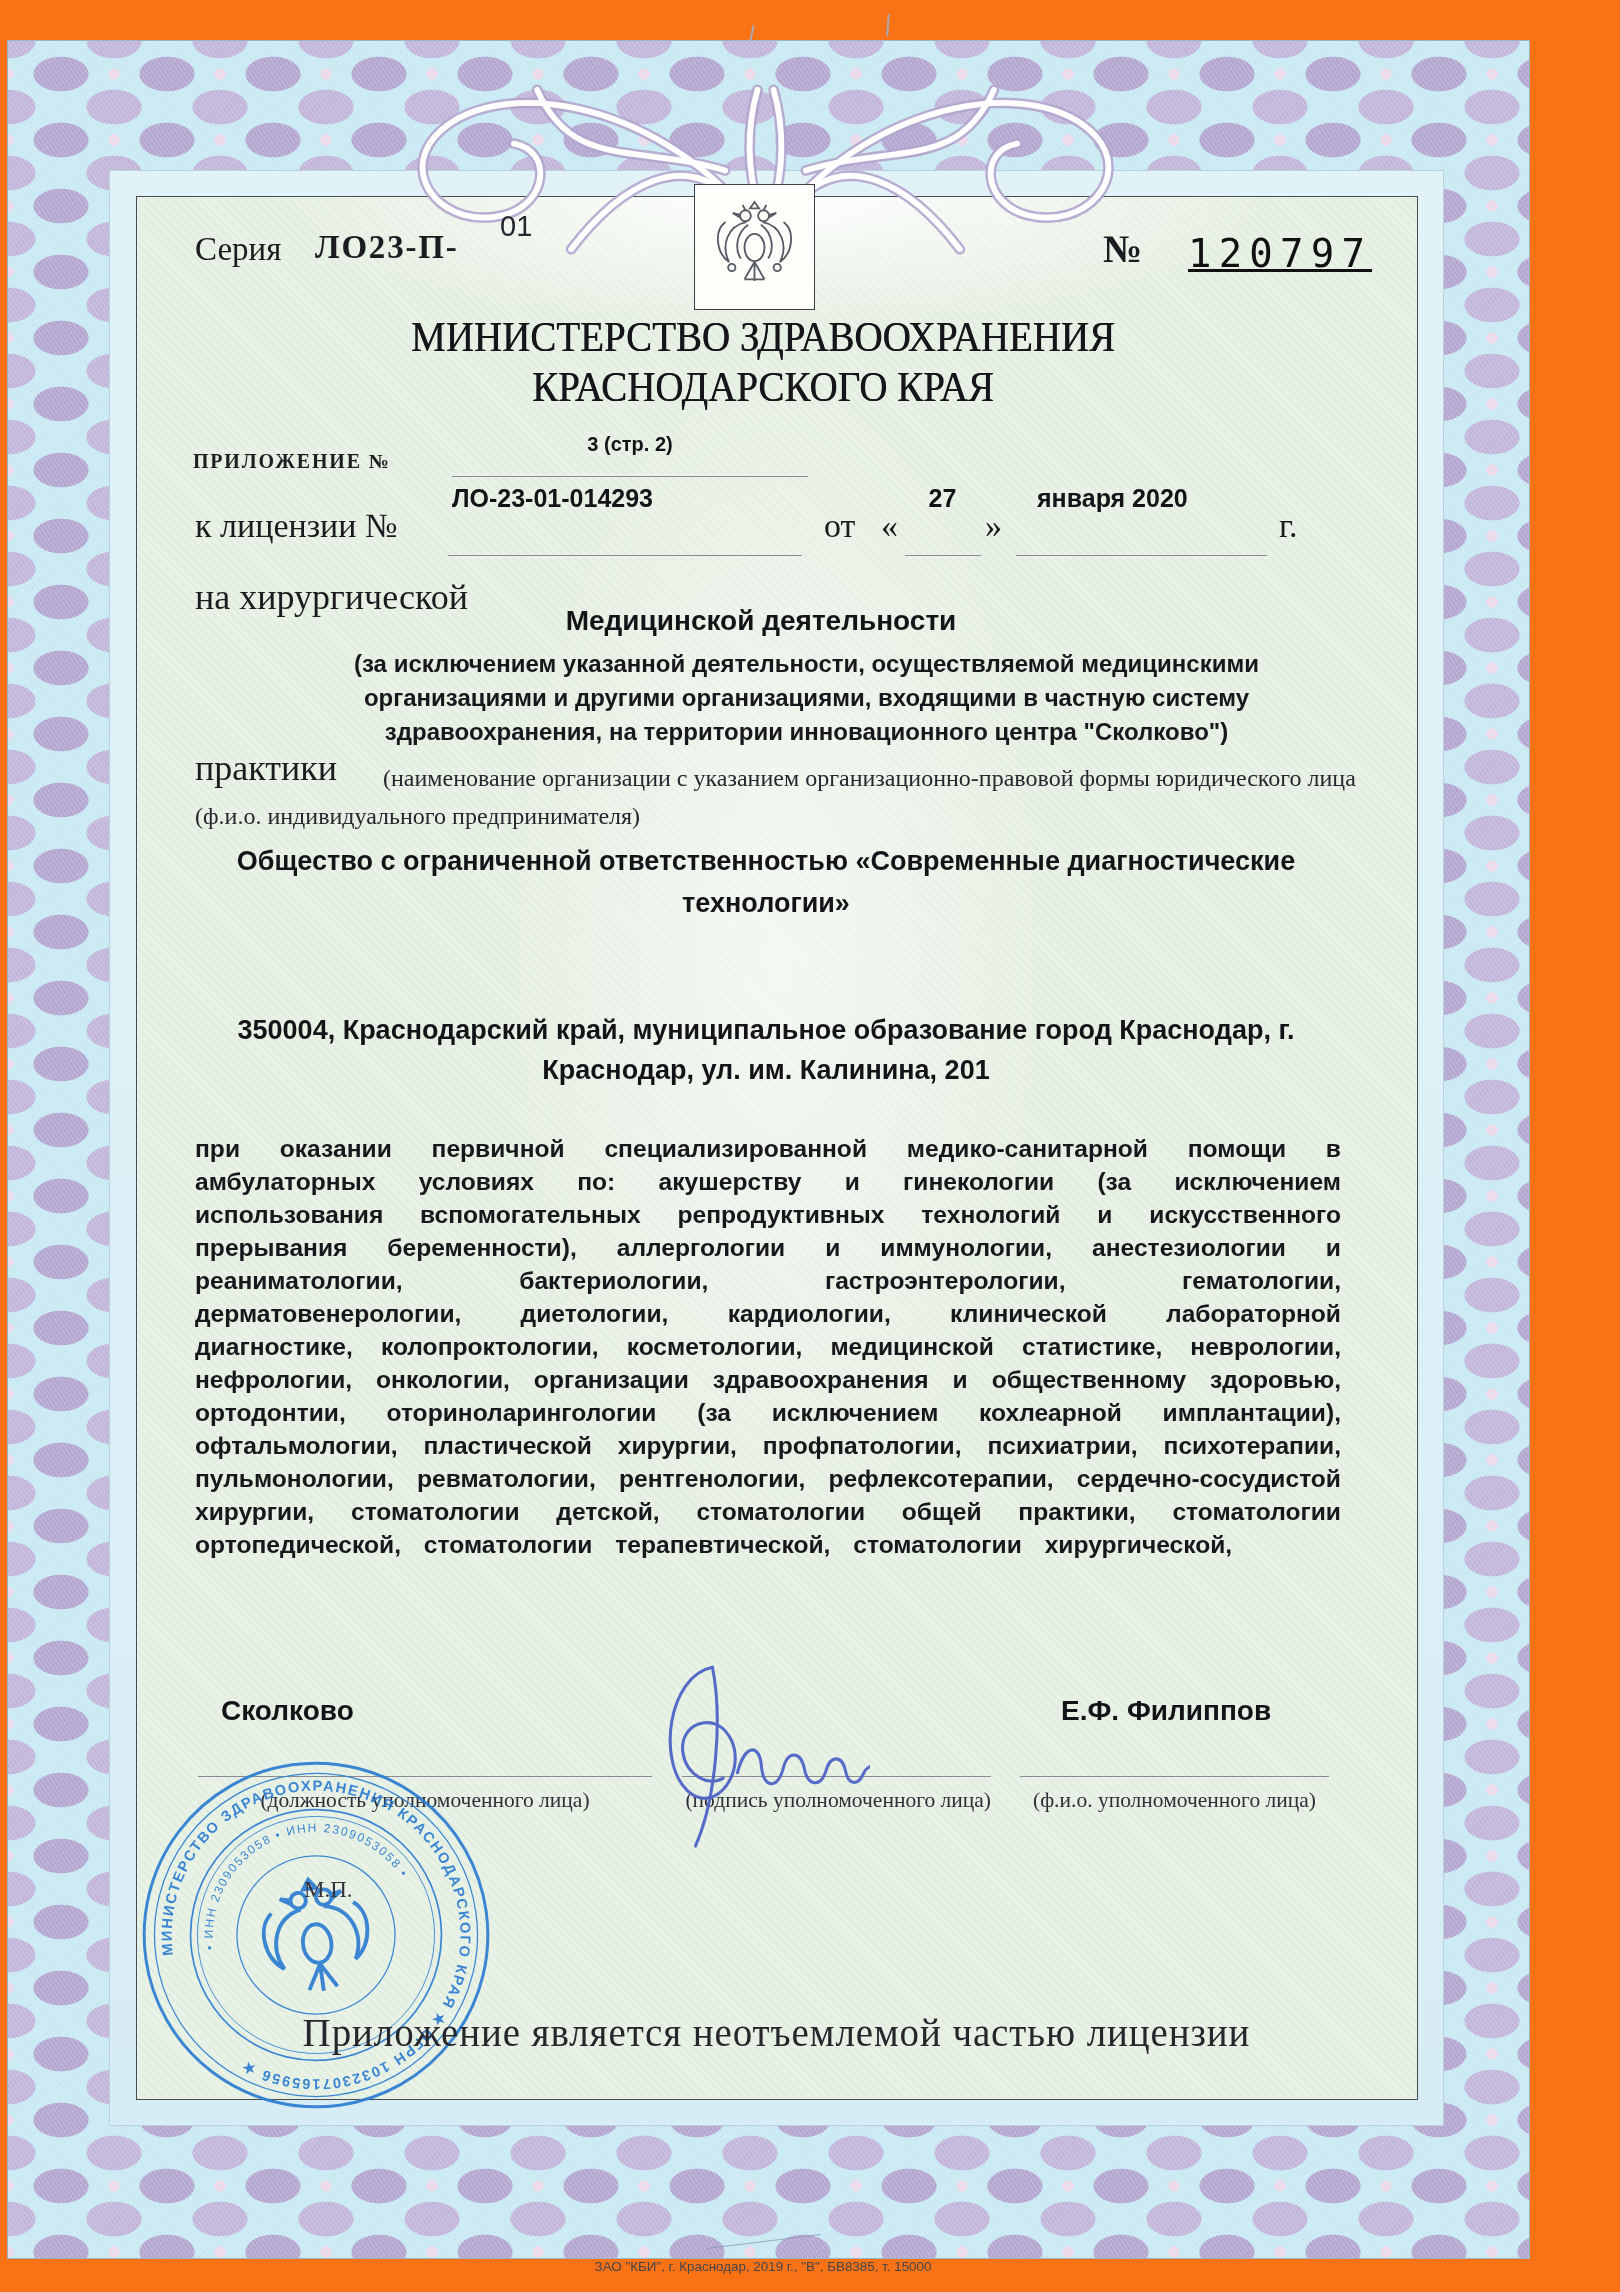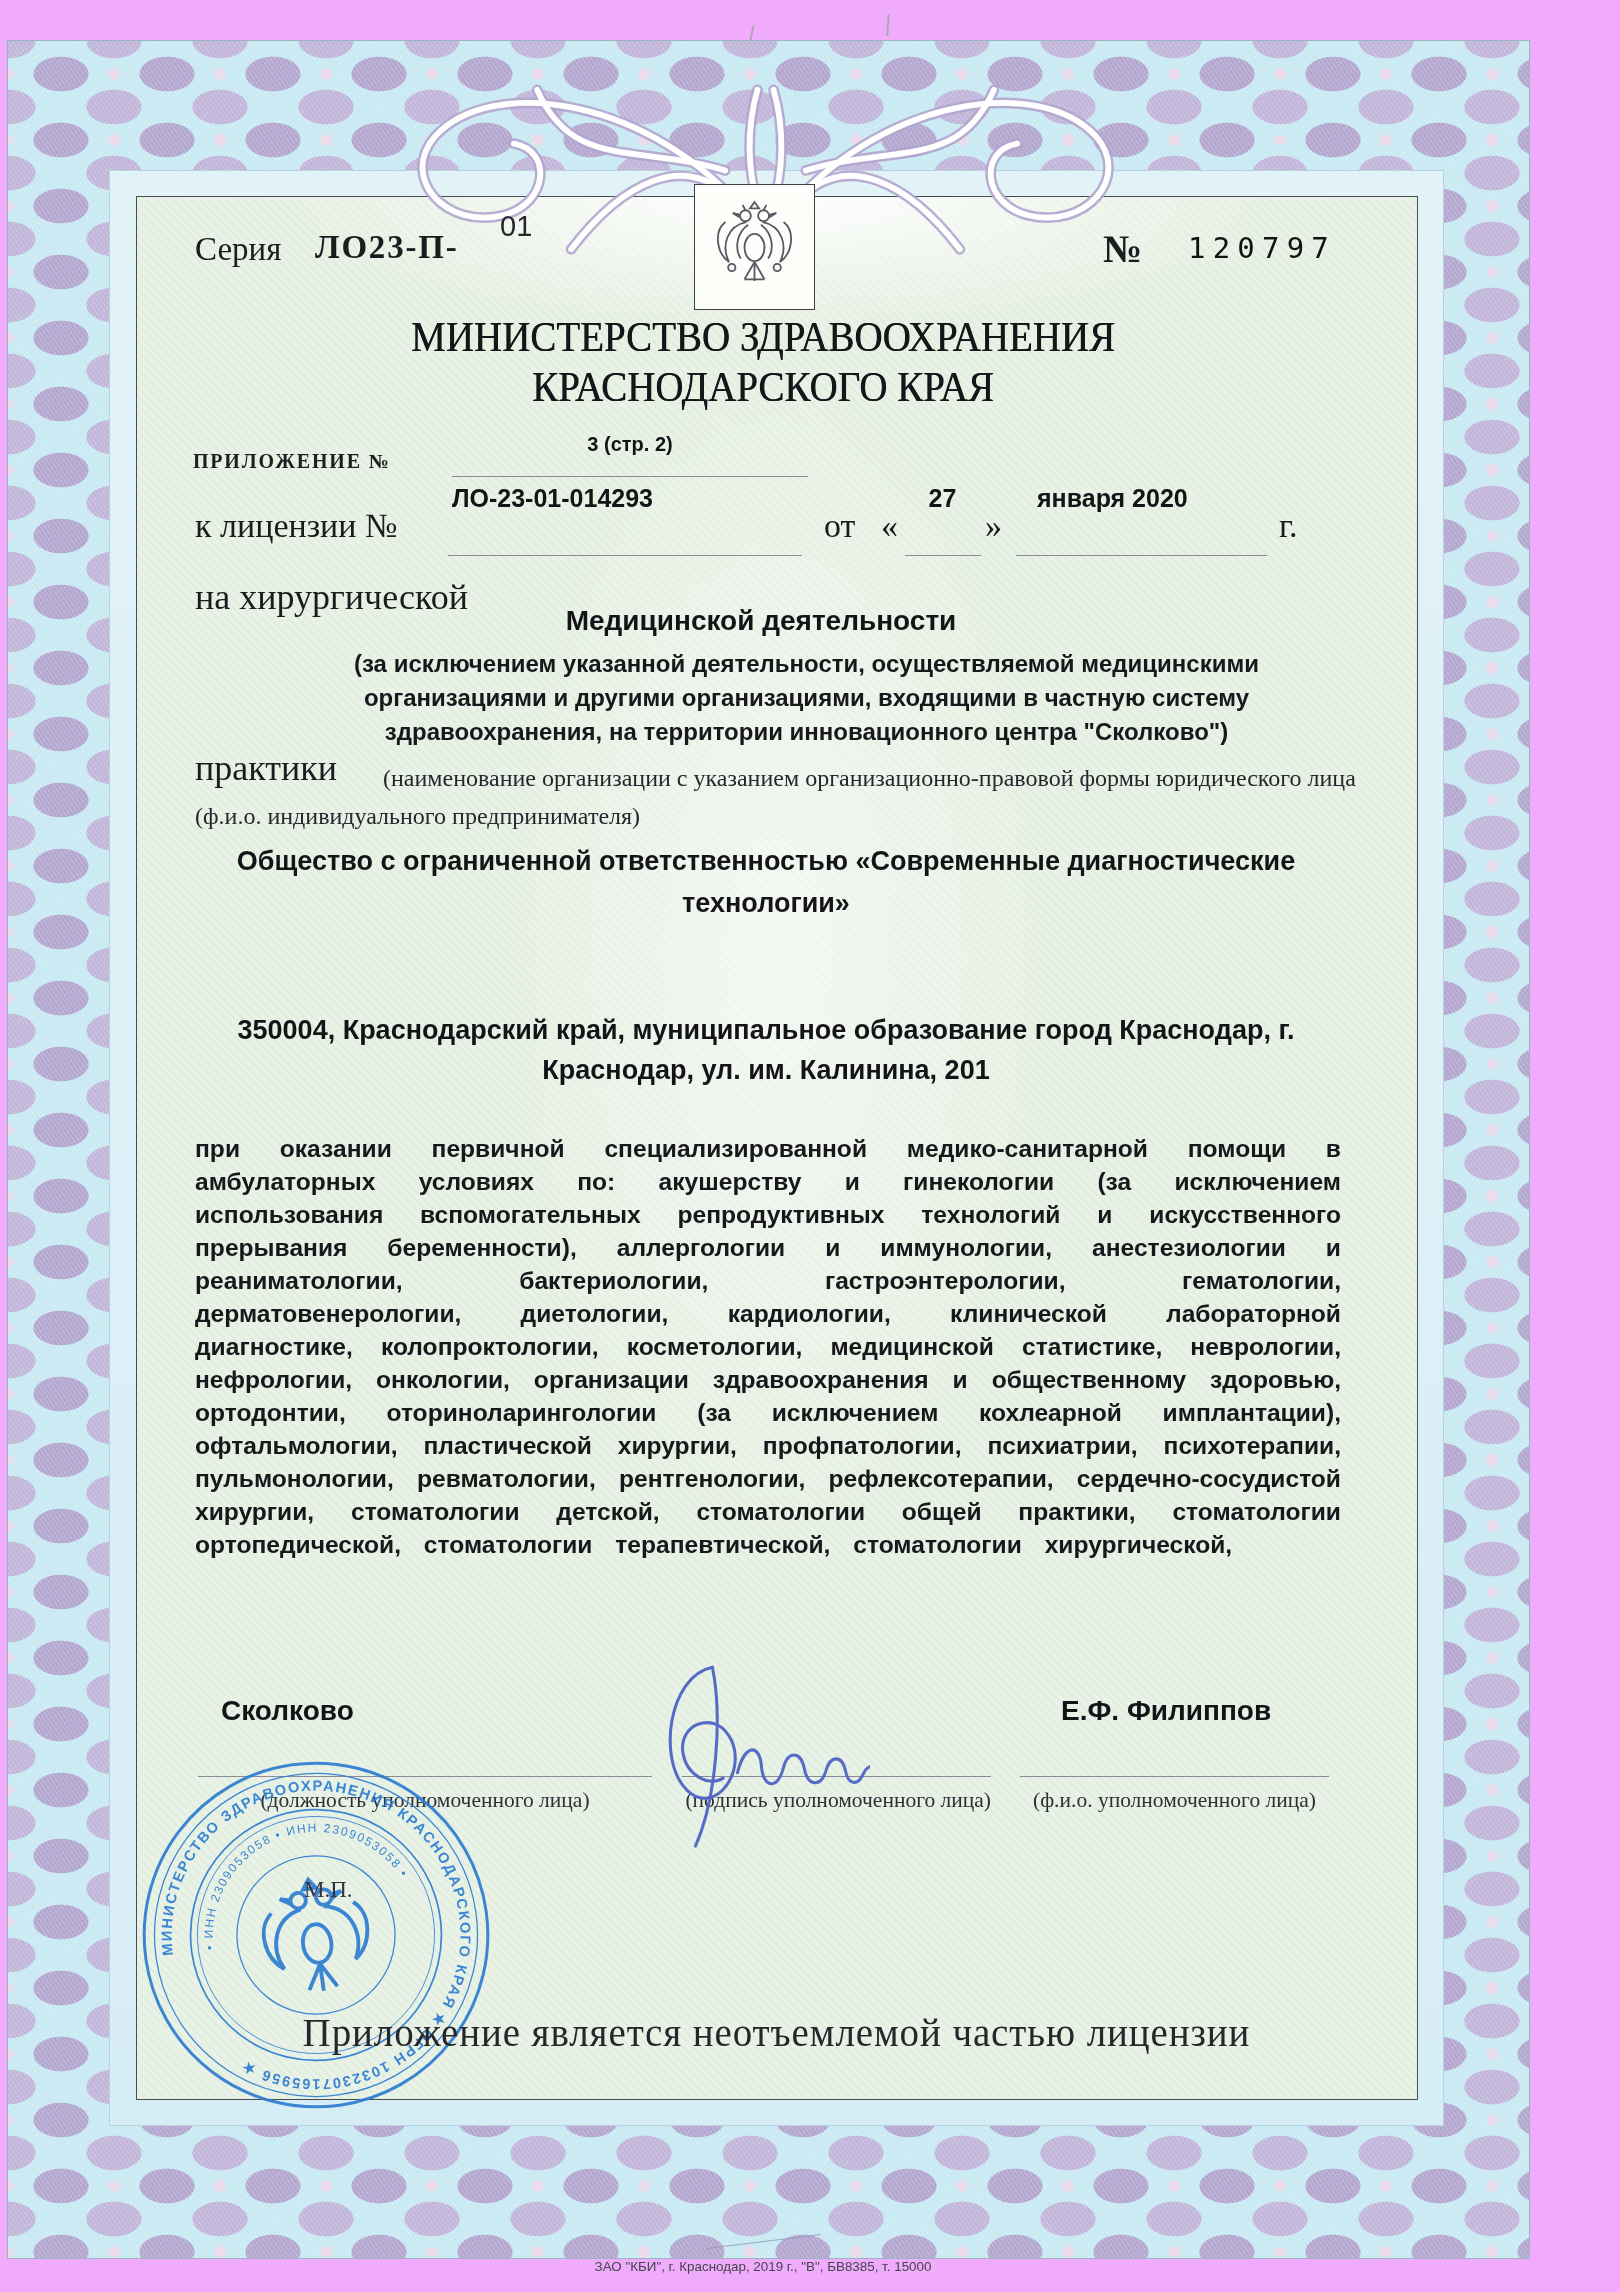--- a/index.html
+++ b/index.html
@@ -1,16 +1,16 @@
 <!DOCTYPE html>
 <html style="font-size:14.3px"><head>
 <meta charset="utf-8">
 <style>
   html,body{margin:0;padding:0;}
-  .page{position:relative;width:1620px;height:2293px;background:#f0abfc;overflow:hidden;
+  .page{position:relative;width:1620px;height:2293px;background:#f97316;overflow:hidden;
         font-family:"Liberation Serif",serif;color:#1b1b20;}
 
   
   .band{position:absolute;left:7.2px;top:40px;width:1521px;height:2217px;z-index:0;
     border:0.9px solid #9ab4c2;
     background-color:#c9e9f3;
     background-image:
       repeating-linear-gradient(55deg, rgba(255,255,255,.22) 0 0.9px, rgba(255,255,255,0) 0.9px 3.6px),
       radial-gradient(ellipse 47px 29.6px at 50% 50%, #b4a7d0 0 57%, rgba(180,167,208,0) 60%),
       radial-gradient(ellipse 47px 29.6px at 50% 50%, #c2b6da 0 57%, rgba(194,182,218,0) 60%),
@@ -37,21 +37,21 @@
   .ctr{text-align:center;}
   .thick{text-shadow:0.4px 0 currentColor;}
   .rule{position:absolute;z-index:4;border-top:1.8px solid #8b8b95;height:0;}
 
   .serial-label{left:195px;top:231px;font-size:33px;}
   .serial-value{left:315px;top:229px;font-size:33px;letter-spacing:1.8px;}
   .serial-hand{left:500px;top:210px;font-size:29px;color:#26262c;}
   .emblem{position:absolute;left:694px;top:184px;width:119px;height:124px;z-index:5;
           background:#fdfdfa;border:1.8px solid #3c3f46;display:flex;align-items:center;justify-content:center;}
   .num-label{left:1103px;top:226px;font-size:39px;}
-  .num-value{left:1188px;top:231px;font-size:29px;letter-spacing:7.2px;color:#111;}
+  .num-value{left:1188px;top:231px;font-size:39px;letter-spacing:7.2px;color:#111;text-decoration:underline;}
 
   .ministry{left:136px;top:315px;width:1254px;font-size:39px;line-height:47px;
             transform:scaleY(1.06);color:#15151a;}
 
   .annex-label{left:193px;top:450px;font-size:20px;letter-spacing:1.8px;color:#1d1d22;}
   .annex-val{left:452px;top:433px;width:356px;font-size:20px;color:#141418;}
   .lic-val{left:452px;top:484px;font-size:25px;color:#141418;}
   .day-val{left:900px;top:484px;width:85px;font-size:25px;color:#141418;}
   .my-val{left:1037px;top:484px;font-size:25px;color:#141418;}
   .lic-prefix{left:195px;top:507px;font-size:34px;}

